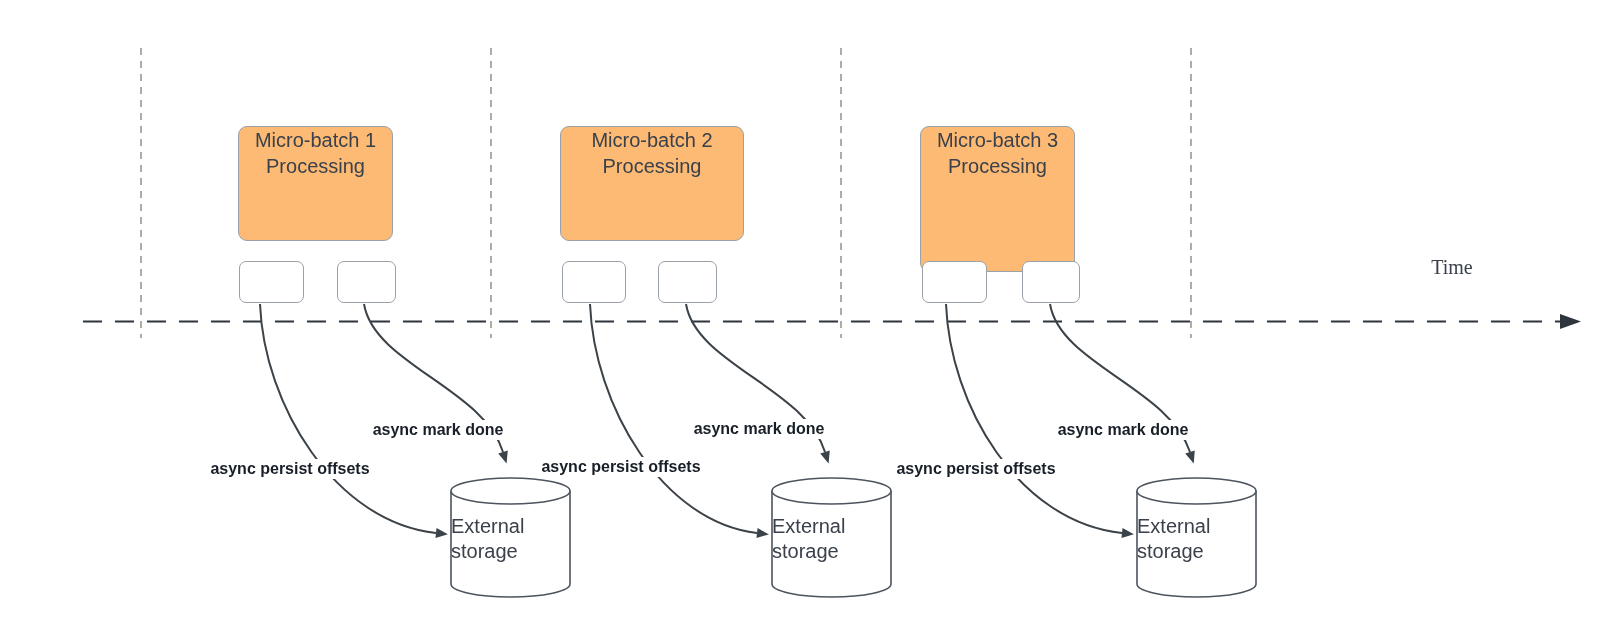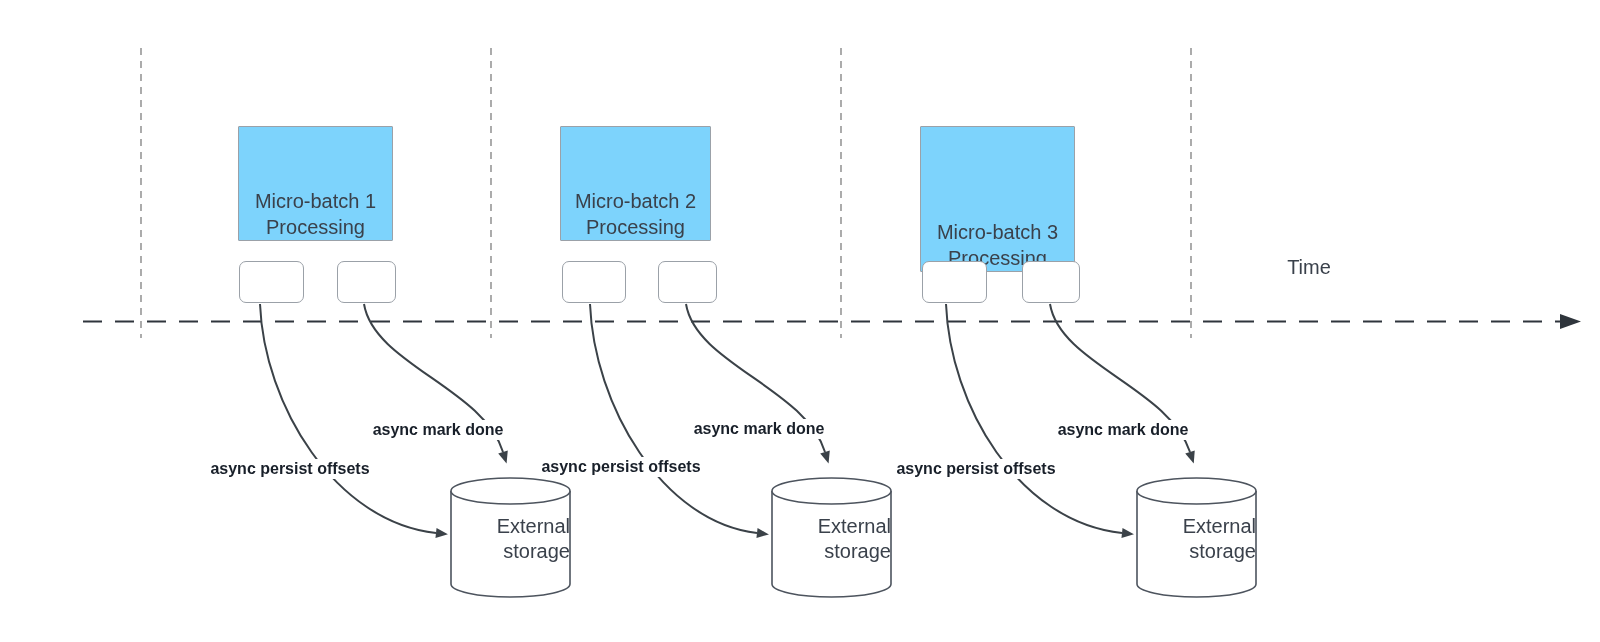--- a/index.html
+++ b/index.html
@@ -2,36 +2,36 @@
 <html><head>
 <meta charset="utf-8">
 <style>
   html,body{margin:0;padding:0;background:#fff;}
   .canvas{
     position:relative;width:1600px;height:642px;background:#ffffff;
     font-family:"Liberation Sans", sans-serif;overflow:hidden;
   }
   .layer{position:absolute;left:0;top:0;}
   .big-box{
-    position:absolute;box-sizing:border-box;background:#7dd3fc;
-    border:1.5px solid #9ba1a8;border-radius:1px;
-    display:flex;align-items:flex-end;justify-content:center;text-align:center;
+    position:absolute;box-sizing:border-box;background:#fdba74;
+    border:1.5px solid #9ba1a8;border-radius:9px;
+    display:flex;align-items:flex-start;justify-content:center;text-align:center;
     font-size:20px;line-height:26px;color:#3a414b;white-space:pre-line;
   }
   .small-box{
     position:absolute;box-sizing:border-box;background:#ffffff;
     border:1.5px solid #9ba1a8;border-radius:7px;
   }
   .arrow-label{
     position:absolute;transform:translate(-50%,-50%);
     background:#ffffff;padding:1px 3px;white-space:nowrap;
     font-size:16px;font-weight:bold;color:#181f29;margin-top:41px;
   }
   .storage-label{
-    position:absolute;width:119px;text-align:right;
+    position:absolute;width:119px;text-align:left;
     font-size:20px;line-height:25px;color:#3a414b;white-space:pre-line;
   }
   .time-label{
     position:absolute;transform:translate(-50%,-50%);
     font-size:20px;color:#3a414b;white-space:nowrap;
   }
 </style>
 </head>
 <body>
 
@@ -83,21 +83,21 @@
     <span>Micro-batch 1
 Processing</span>
   </div>
   <div class="small-box" style="left:239px;top:261px;width:65px;height:42px;"></div>
   <div class="small-box" style="left:337px;top:261px;width:59px;height:42px;"></div>
   <div class="arrow-label" style="left:290px;top:428px;">async persist offsets</div>
   <div class="arrow-label" style="left:438px;top:389px;">async mark done</div>
   <div class="storage-label" style="left:451px;top:514px;">External
 storage</div>
 
-  <div class="big-box" style="left:560px;top:126px;width:151px;height:115px;">
+  <div class="big-box" style="left:560px;top:126px;width:184px;height:115px;">
     <span>Micro-batch 2
 Processing</span>
   </div>
   <div class="small-box" style="left:562px;top:261px;width:64px;height:42px;"></div>
   <div class="small-box" style="left:658px;top:261px;width:59px;height:42px;"></div>
   <div class="arrow-label" style="left:621px;top:426px;">async persist offsets</div>
   <div class="arrow-label" style="left:759px;top:388px;">async mark done</div>
   <div class="storage-label" style="left:772px;top:514px;">External
 storage</div>
 
@@ -105,15 +105,15 @@
     <span>Micro-batch 3
 Processing</span>
   </div>
   <div class="small-box" style="left:922px;top:261px;width:65px;height:42px;"></div>
   <div class="small-box" style="left:1022px;top:261px;width:58px;height:42px;"></div>
   <div class="arrow-label" style="left:976px;top:428px;">async persist offsets</div>
   <div class="arrow-label" style="left:1123px;top:389px;">async mark done</div>
   <div class="storage-label" style="left:1137px;top:514px;">External
 storage</div>
 
-  <div class="time-label" style="left:1309px;top:267px;">Time</div>
+  <div class="time-label" style="left:1452px;top:267px;font-family:Liberation Serif, serif;">Time</div>
 
 </div>
 
 </body></html>

